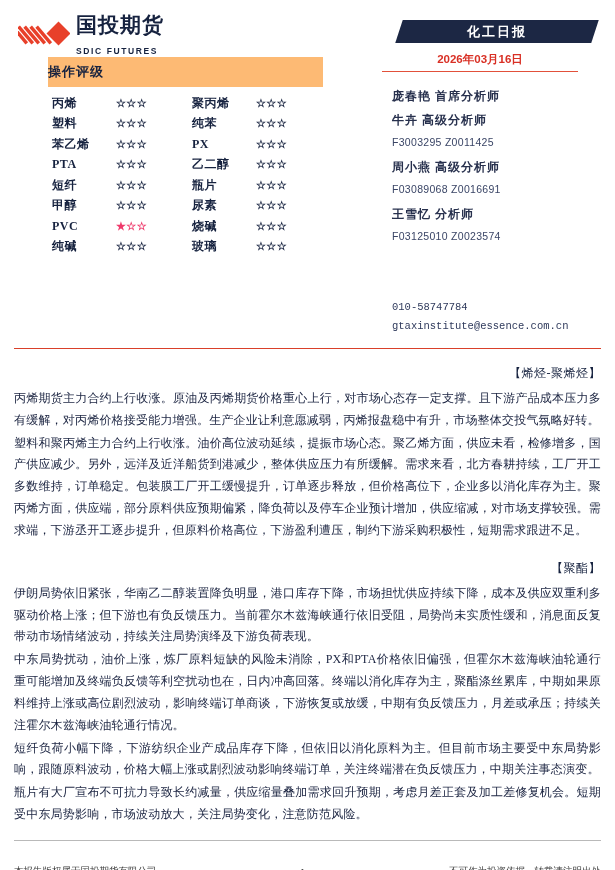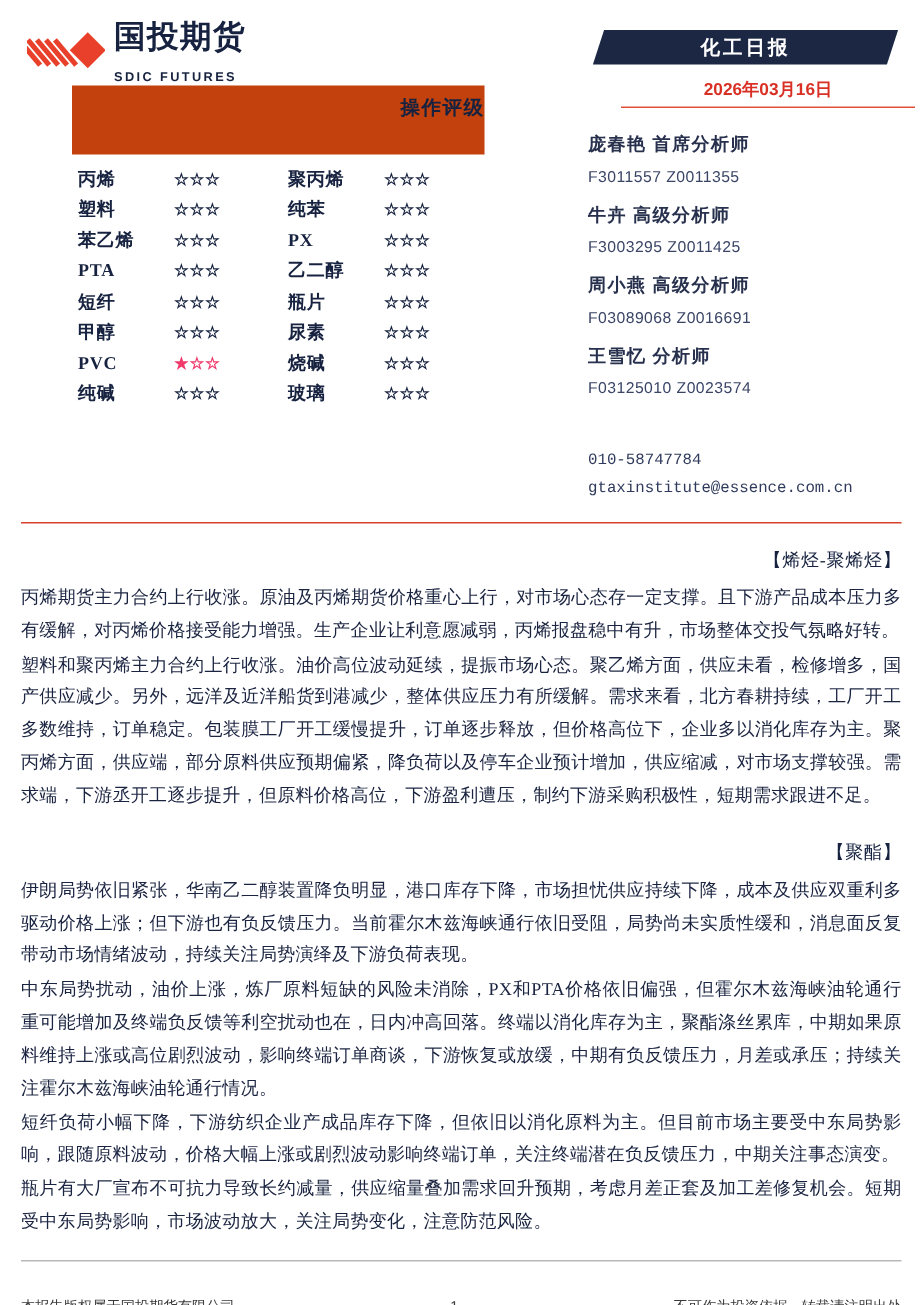--- a/index.html
+++ b/index.html
@@ -38,26 +38,26 @@
     font-family:"Liberation Sans",sans-serif;
     font-weight:bold;font-size:8.5px;letter-spacing:1.6px;
     color:#16223f;margin-top:12px;
   }
 
   
   .rating-box{
     position:absolute;left:48px;top:57px;width:275px;
   }
   .rating-title{
-    background:#c2410c;
-    text-align:right;
+    background:#fdba74;
+    text-align:left;
     font-weight:bold;
     font-size:13px;
     color:#16223f;
-    padding:6px 0 22px 0;
+    padding:6px 0 6px 0;
     letter-spacing:1px;
   }
   .rating-rows{margin-top:6px;}
   .r-row{
     display:grid;
     grid-template-columns:68px 72px 68px 67px;
     align-items:center;
     height:20.5px;
     font-size:12px;
     font-weight:bold;
@@ -76,21 +76,21 @@
     position:absolute;inset:0;
     background:#1c2744;
     transform:skewX(-18deg);
   }
   .banner-label{
     position:absolute;inset:0;
     display:flex;align-items:center;justify-content:center;
     color:#ffffff;font-weight:bold;font-size:13px;letter-spacing:2px;
   }
   .report-date{
-    position:absolute;left:414px;top:52px;width:196px;
+    position:absolute;left:382px;top:52px;width:196px;
     text-align:center;
     color:#d93025;
     font-family:"Liberation Sans",sans-serif;
     font-weight:bold;font-size:11.5px;
     padding-bottom:4px;
     border-bottom:1px solid #e2503a;
   }
   .analysts{
     position:absolute;left:392px;top:88px;width:220px;
   }
@@ -234,21 +234,20 @@
 
     <div class="report-banner">
       <div class="banner-shape"></div>
       <div class="banner-label">化工日报</div>
     </div>
 
     <div class="report-date">2026年03月16日</div>
 
     <div class="analysts">
       <div class="an-name">庞春艳 首席分析师</div>
-      <div class="an-code">F3011557  Z0011355</div>
       <div class="an-name">牛卉 高级分析师</div>
       <div class="an-code">F3003295  Z0011425</div>
       <div class="an-name">周小燕 高级分析师</div>
       <div class="an-code">F03089068  Z0016691</div>
       <div class="an-name">王雪忆 分析师</div>
       <div class="an-code">F03125010  Z0023574</div>
     </div>
 
     <div class="contact">
       <div>010-58747784</div>

